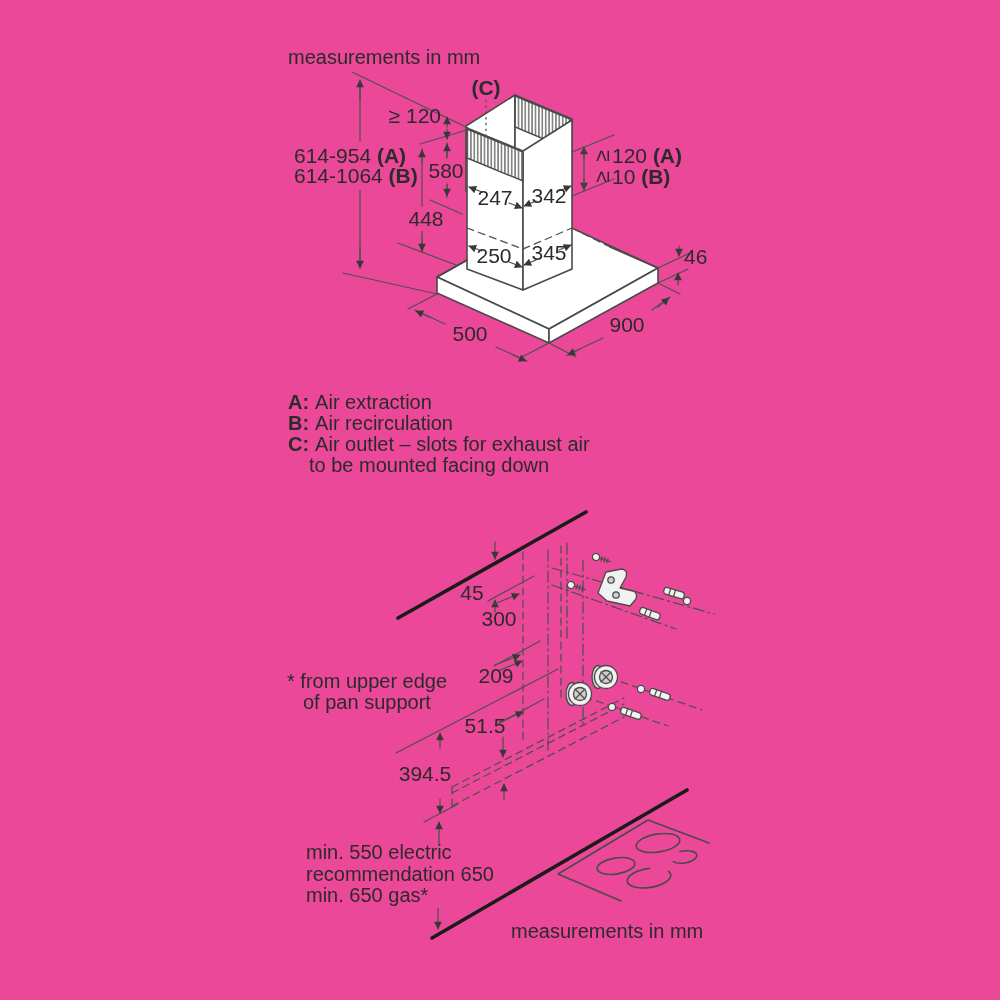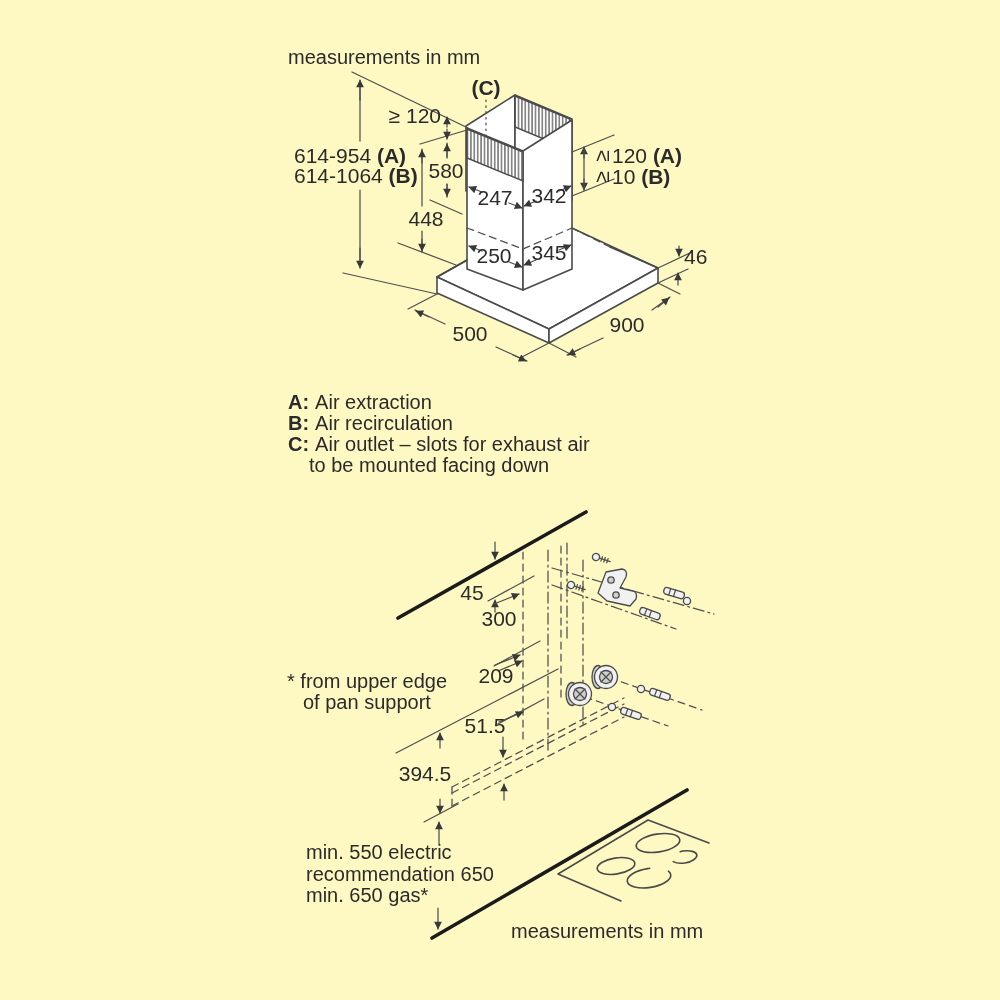--- a/index.html
+++ b/index.html
@@ -1,16 +1,16 @@
 <!DOCTYPE html>
 <html><head>
 <meta charset="utf-8">
 <style>
   html,body{margin:0;padding:0;background:#ffffff;}
-  .page{width:1000px;height:1000px;background:#fef9c3;position:relative;overflow:hidden;
+  .page{width:1000px;height:1000px;background:#ec4899;position:relative;overflow:hidden;
         font-family:"Liberation Sans", sans-serif;}
   svg{position:absolute;left:0;top:0;}
   svg text{fill:#2b2b2b;font-family:"Liberation Sans", sans-serif;}
   .t20{font-size:20px;}
   .t21{font-size:21px;}
   .b{font-weight:bold;}
   .ln{stroke:#4a4a4a;stroke-width:1.6;fill:none;stroke-linejoin:round;stroke-linecap:round;}
   .thin{stroke:#4f4f4f;stroke-width:1.25;fill:none;stroke-linecap:round;}
   .thick{stroke:#1b1b1b;stroke-width:3.6;fill:none;stroke-linecap:round;}
   .face{fill:#ffffff;stroke:#4a4a4a;stroke-width:1.6;stroke-linejoin:round;}

